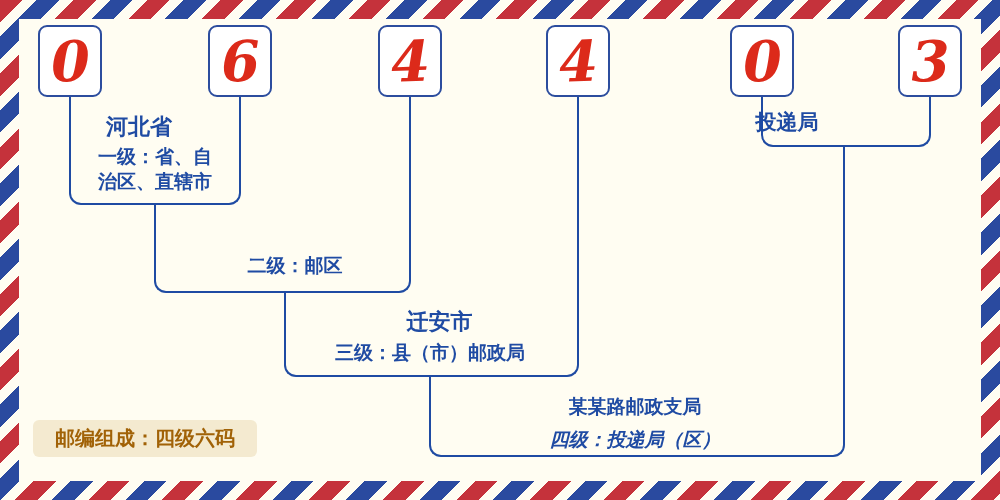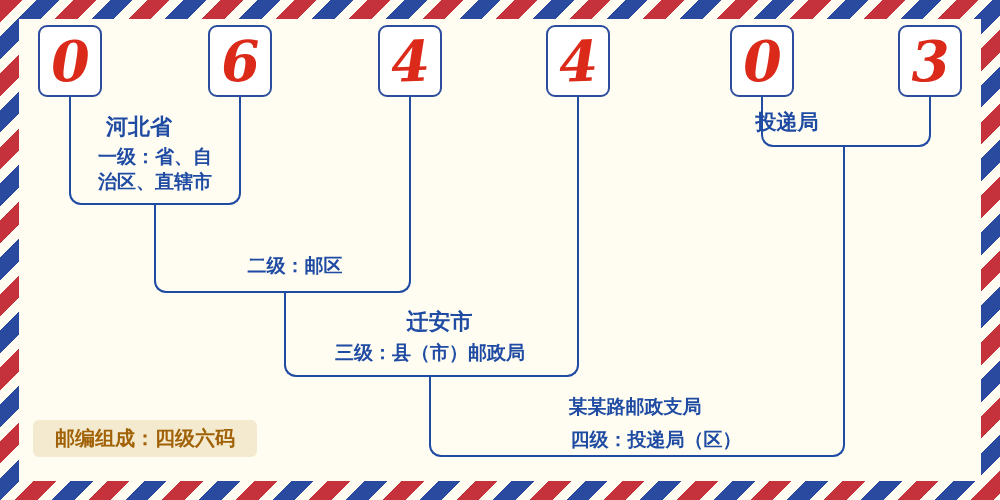--- a/index.html
+++ b/index.html
@@ -95,21 +95,21 @@
     font-weight: 700;
   }
   .lbl-big  { font-size: 22px; }
   .lbl-med  { font-size: 19px; }
   .lbl-region   { left: 69px;  top: 112px; width: 140px; }
   .lbl-l1desc   { left: 55px;  top: 144px; width: 200px; font-size: 19px; line-height: 25px; }
   .lbl-l2desc   { left: 180px; top: 253px; width: 230px; }
   .lbl-city     { left: 284px; top: 307px; width: 295px; padding-left: 16px; }
   .lbl-l3desc   { left: 270px; top: 340px; width: 320px; }
   .lbl-branch   { left: 500px; top: 394px; width: 270px; }
-  .lbl-l4desc   { left: 521px; top: 427px; width: 270px; }
+  .lbl-l4desc   { left: 500px; top: 427px; width: 270px; font-style: italic; }
   .lbl-office   { left: 719px; top: 108px; width: 136px; font-size: 21px; }
   
   .badge {
     position: absolute;
     left: 33px;
     top: 420px;
     width: 224px;
     height: 37px;
     background: #f4ead0;
     border-radius: 6px;

